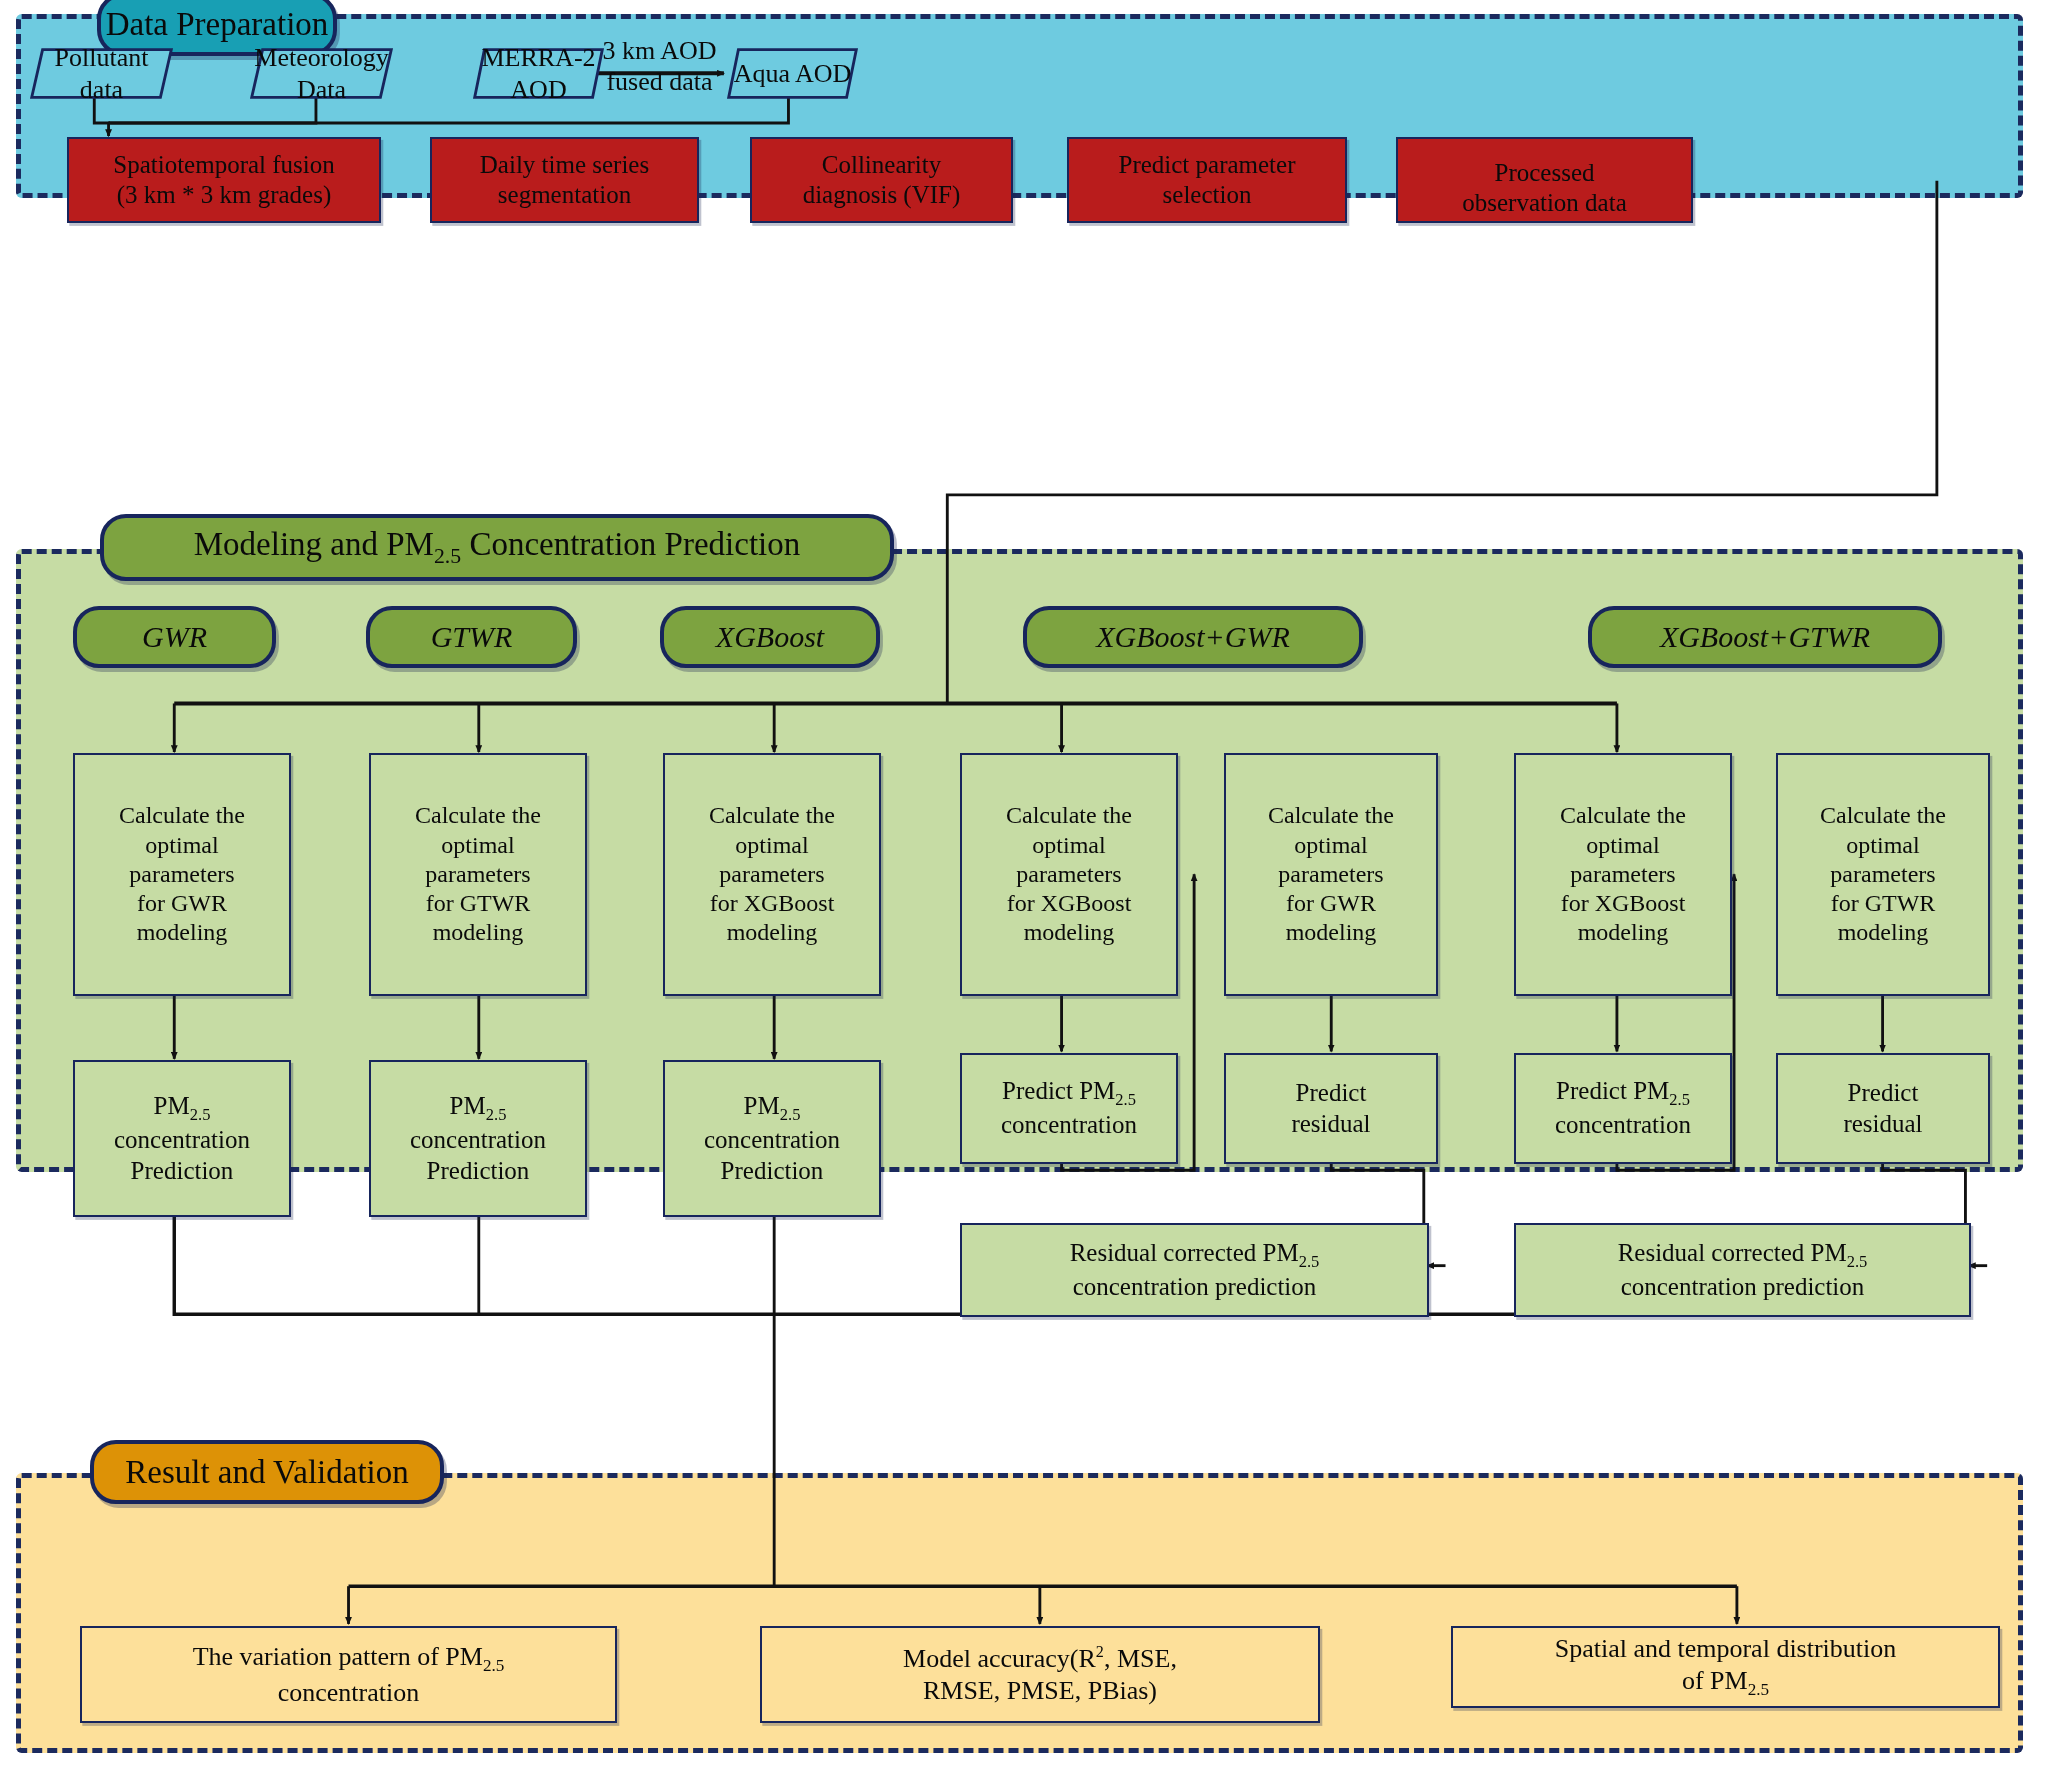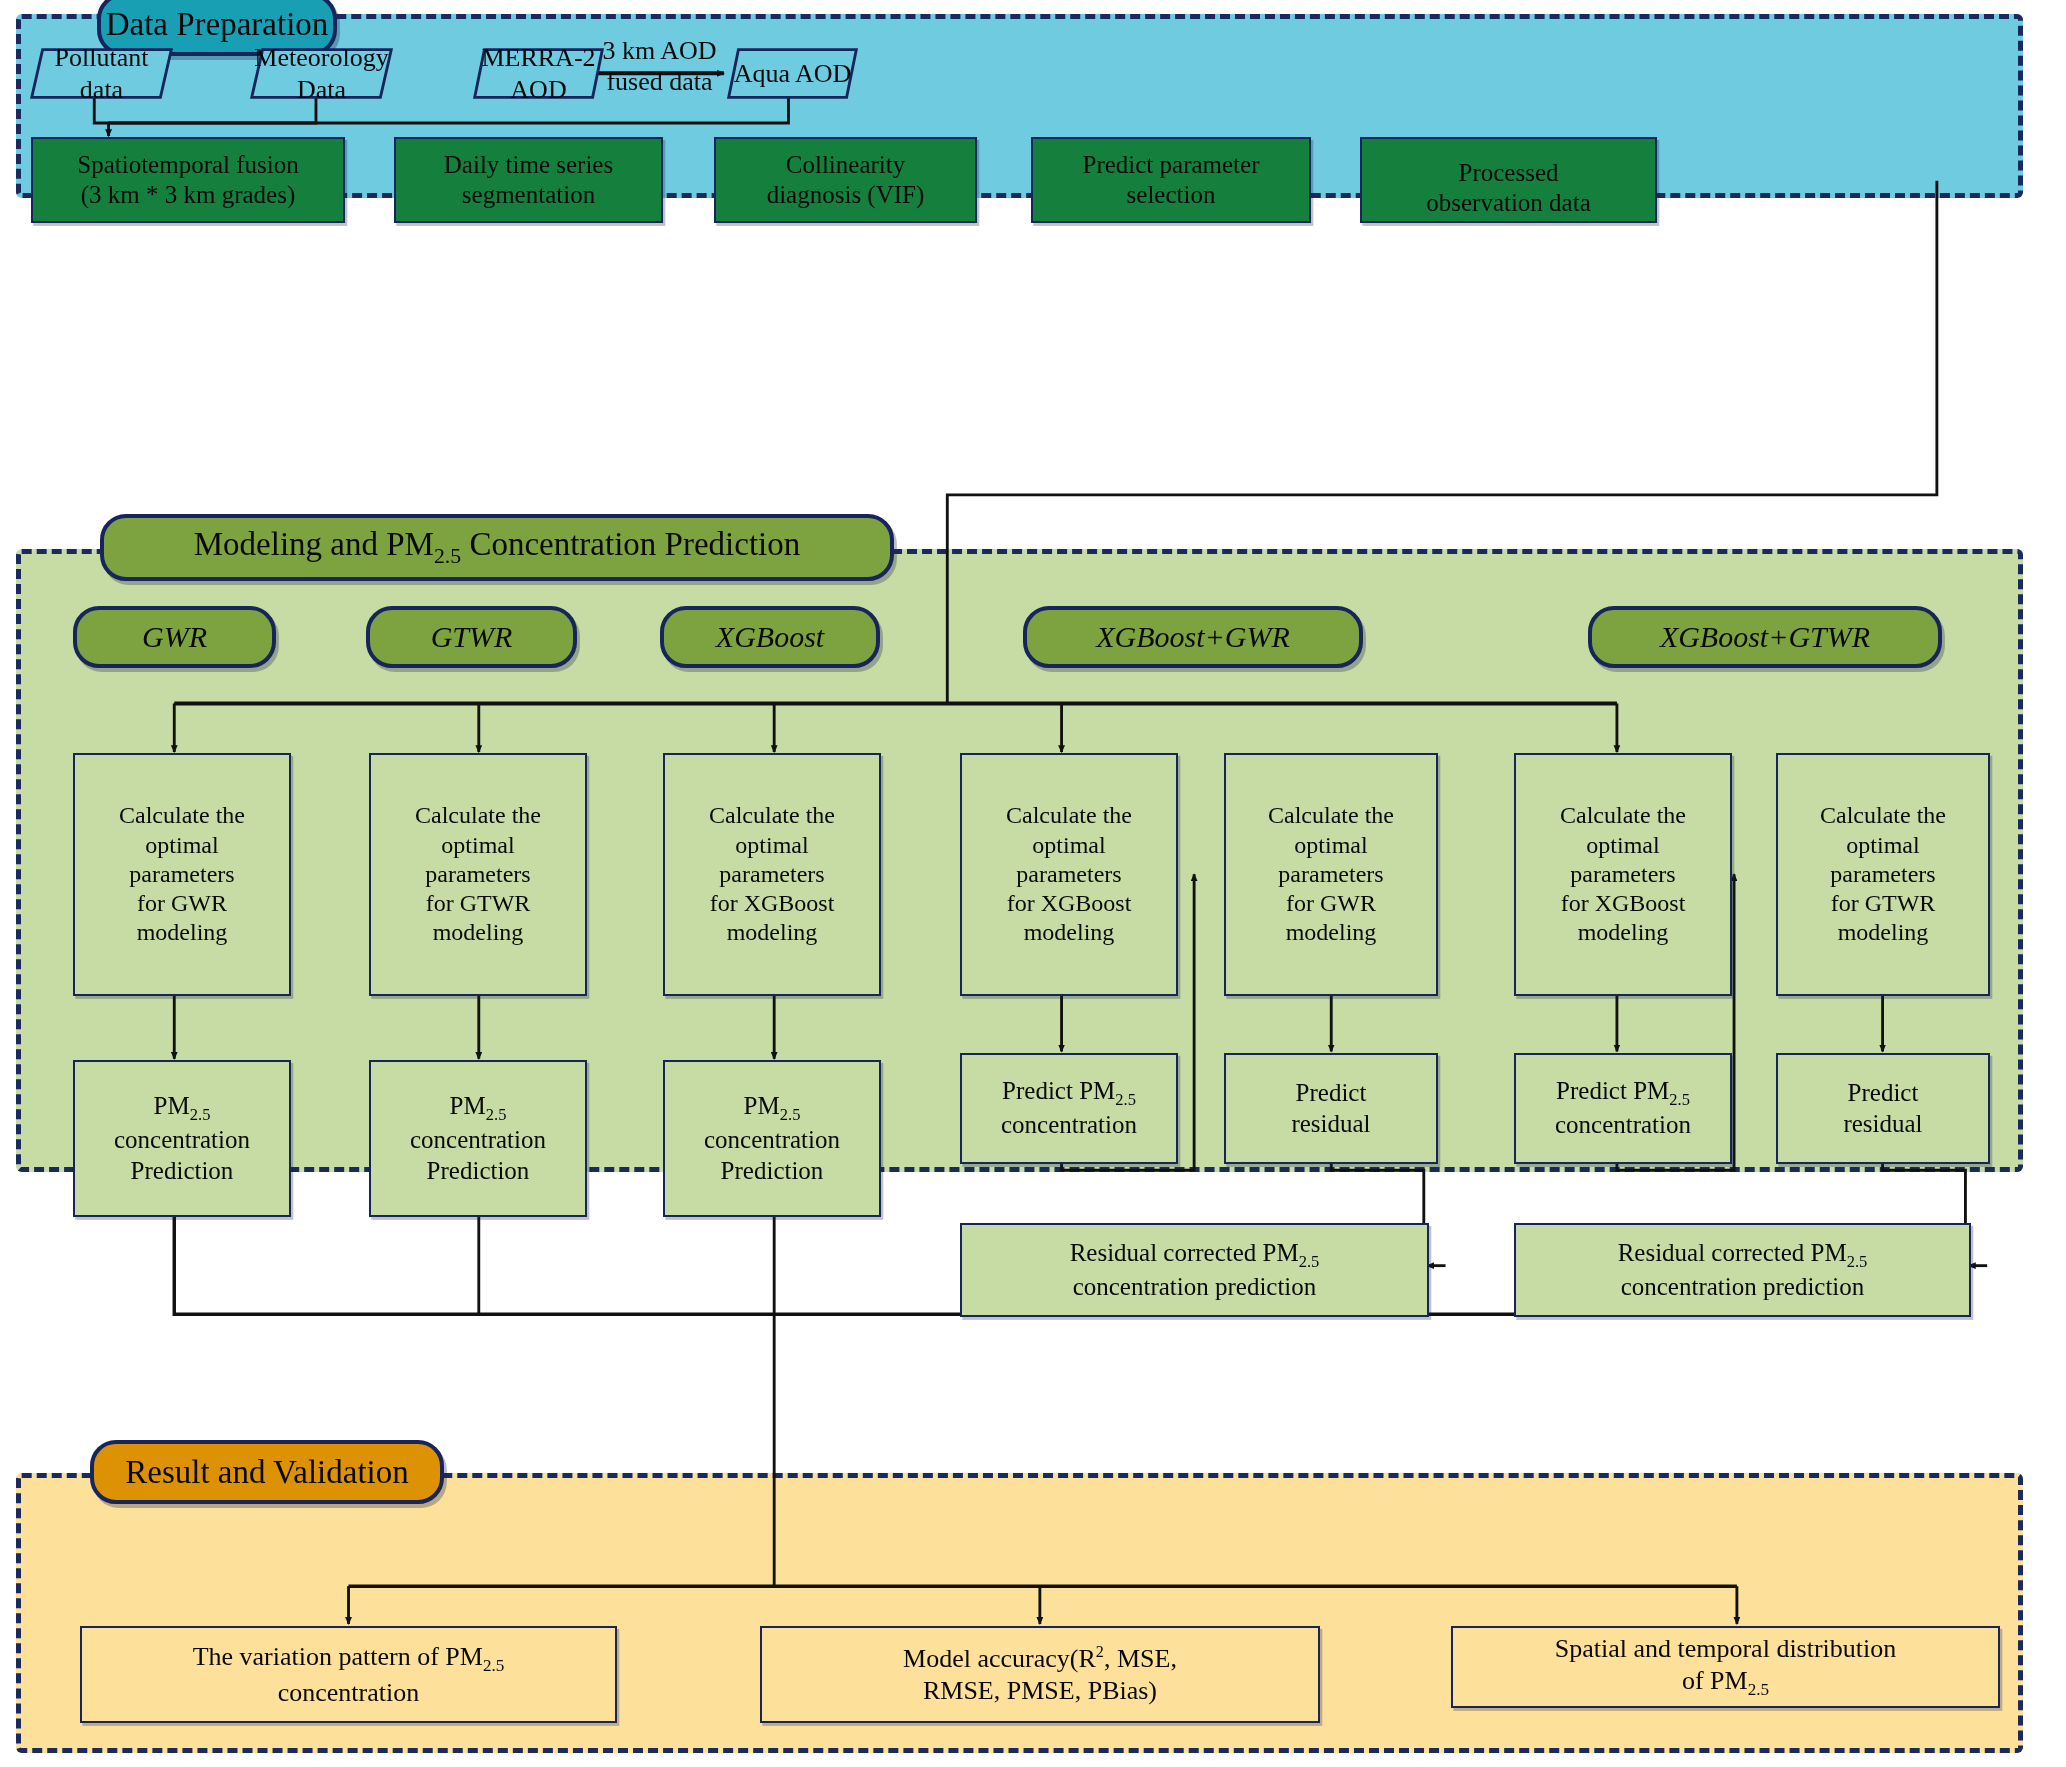--- a/index.html
+++ b/index.html
@@ -17,21 +17,21 @@
         border-radius:26px;display:flex;align-items:center;justify-content:center;
         text-align:center;color:#0a0a0a;box-shadow:2.9px 4px 0 rgba(25,35,80,.30);}
   .pill.teal{background:#189fb4;}
   .pill.olive{background:#7da340;}
   .pill.gold{background:#dd9206;}
 
   .box{position:absolute;box-sizing:border-box;border:2.3px solid #17255c;
        display:flex;align-items:center;justify-content:center;text-align:center;
        color:#0a0a0a;line-height:1.22;padding:2.3px 4.6px;
        box-shadow:2.3px 2.9px 0 rgba(25,35,80,.28);}
-  .box.blue{background:#15803d;}
+  .box.blue{background:#b91c1c;margin-left:36px;}
   .box.green{background:#c6dca4;}
   .box.yellow{background:#fde09a;}
 
   .para{position:absolute;box-sizing:border-box;color:#0a0a0a;
         display:flex;align-items:center;justify-content:center;text-align:center;}
   .para .inner{position:relative;z-index:2;padding:0 5.7px;line-height:1.2;}
   .para .shape{position:absolute;left:0;top:0;width:100%;height:100%;z-index:1;}
 
   .edgelabel{position:absolute;text-align:center;color:#0a0a0a;line-height:1.2;}
   .f42{font-size:24px;}

